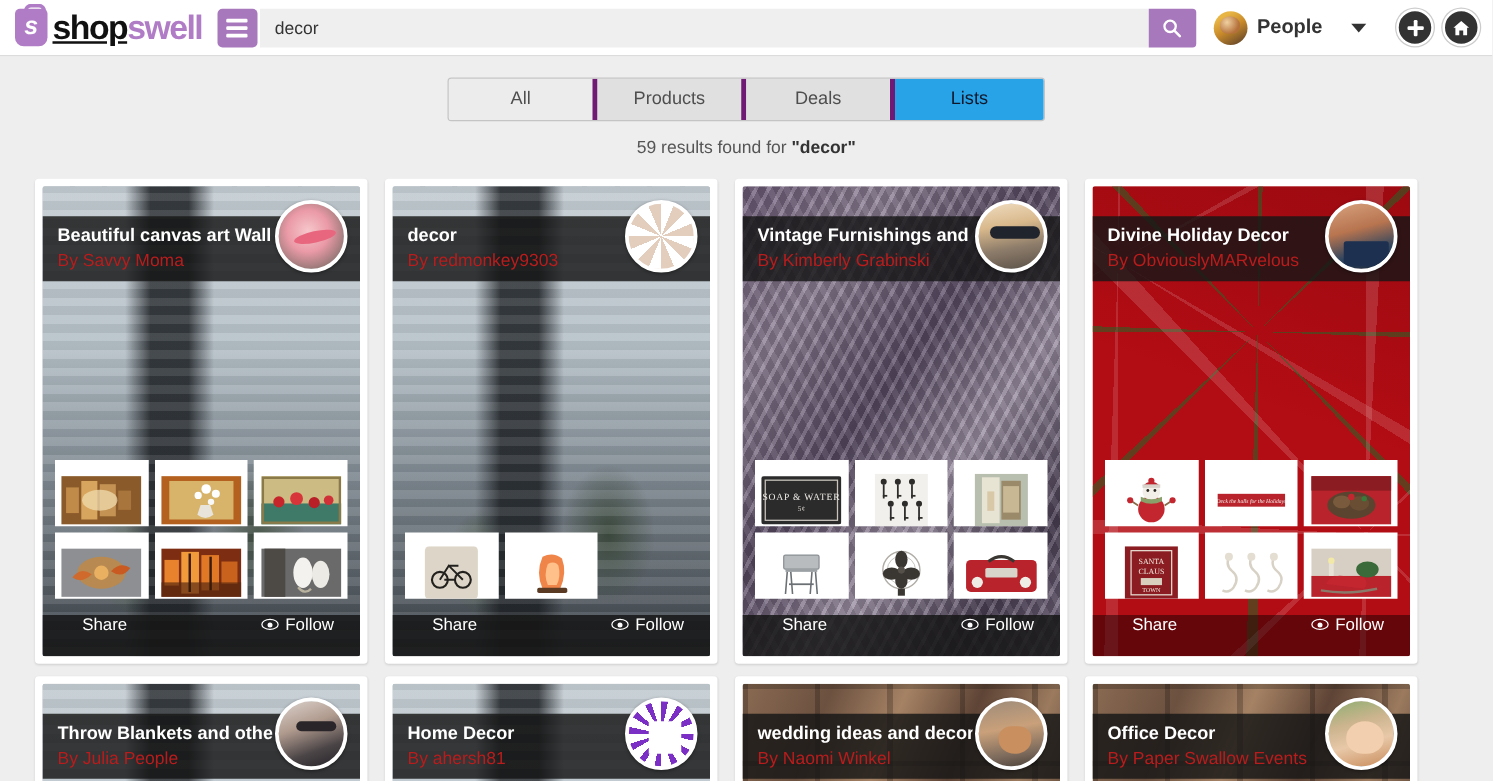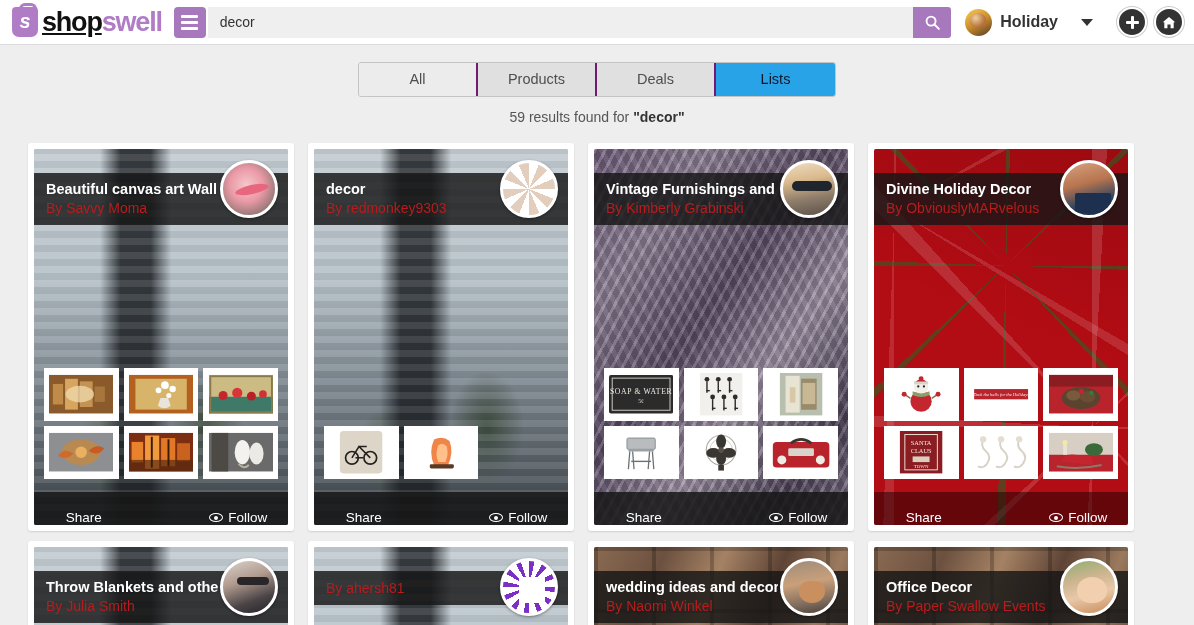--- a/index.html
+++ b/index.html
@@ -106,21 +106,21 @@
   .plus-v { left: 6px; top: 1px; width: 3px; height: 13px; }
   .plus-h { top: 6px; left: 1px; height: 3px; width: 13px; }
 
   
   .tabs-row { display: flex; justify-content: center; margin-top: 17px; }
   .tabs { display: flex; border: 1px solid #c4c4c4; border-radius: 3px; overflow: hidden; }
   .tab {
     width: 119px; height: 33px; line-height: 33px; text-align: center;
     font-size: 14.5px; color: #4e4e4e;
     background: #e0e0e0;
-    border-right: 2px solid #701a75;
+    border-right: 4px solid #701a75;
     cursor: pointer; user-select: none;
   }
   .tab:last-child { border-right: none; }
   .tab.hovered { background: #ececec; }
   .tab.active { background: #29a3e8; color: #0f172a; }
 
   .results-text {
     text-align: center; margin-top: 12px;
     font-size: 14px; color: #555555;
   }
@@ -247,31 +247,31 @@
 
   
   .thumbs {
     position: absolute; left: 10px; right: 10px; bottom: 46px;
     display: grid; grid-template-columns: repeat(3, 1fr);
     gap: 5px; z-index: 2;
   }
   .thumbs.two { grid-template-columns: repeat(3, 1fr); }
   .thumb {
     height: 53px; background: #ffffff;
-    display: flex; align-items: center; justify-content: center;
+    display: flex; align-items: flex-end; justify-content: center;
     overflow: hidden; position: relative;
   }
   .thumb.empty { background: transparent; }
   .thumb-art { width: 86%; height: 80%; }
 
   
   .card-footer {
     position: absolute; left: 0; right: 0; bottom: 0; height: 33px;
     background: rgba(22,22,22,0.85);
-    display: flex; align-items: flex-end; z-index: 6; gap: 27px;
+    display: flex; align-items: flex-start; z-index: 6; gap: 27px;
   }
   .card-footer.light { background: rgba(30,2,4,0.52); }
   .foot-btn {
     flex: 1; display: flex; align-items: center; justify-content: center;
     color: #ffffff; font-size: 13.5px; cursor: pointer; gap: 5px;
   }
   .foot-div { width: 1px; background: rgba(255,255,255,0.85); margin: 6px 0; }
   .eye {
     width: 14px; height: 9px; border-radius: 50%;
     border: 1.6px solid #ffffff; position: relative; display: inline-block;
@@ -304,21 +304,21 @@
     <button class="search-btn">
       <svg viewBox="0 0 24 24">
         <circle cx="10" cy="10" r="6.4" fill="none" stroke="#ffffff" stroke-width="2.6"></circle>
         <line x1="14.8" y1="14.8" x2="21" y2="21" stroke="#ffffff" stroke-width="2.8" stroke-linecap="round"></line>
       </svg>
     </button>
   </div>
 
   <div class="user-area">
     <div class="avatar-sm"></div>
-    <span class="user-name">Holiday</span>
+    <span class="user-name">People</span>
   </div>
 
   <div class="caret-btn">
     <span class="caret"></span>
   </div>
 
   <div class="round-btn">
     <span class="plus-box">
       <span class="plus-v"></span>
         <span class="plus-h"></span>
@@ -650,30 +650,31 @@
           <span>Follow</span>
         </div>
       </div>
     </div>
     </div>
     <div class="card">
     <div class="card-inner">
       <div class="bg bg-plants"></div>
       <div class="card-title-bar">
         <div class="card-title">Throw Blankets and other ...</div>
-        <div class="card-author">By Julia Smith</div>
+        <div class="card-author">By Julia People</div>
       </div>
       <div class="card-avatar av-julia"></div>
 
     </div>
     </div>
     <div class="card">
     <div class="card-inner">
       <div class="bg bg-plants"></div>
       <div class="card-title-bar">
+        <div class="card-title">Home Decor</div>
         <div class="card-author">By ahersh81</div>
       </div>
       <div class="card-avatar av-purple"></div>
 
     </div>
     </div>
     <div class="card">
     <div class="card-inner">
       <div class="bg bg-letterpress"></div>
       <div class="card-title-bar">

